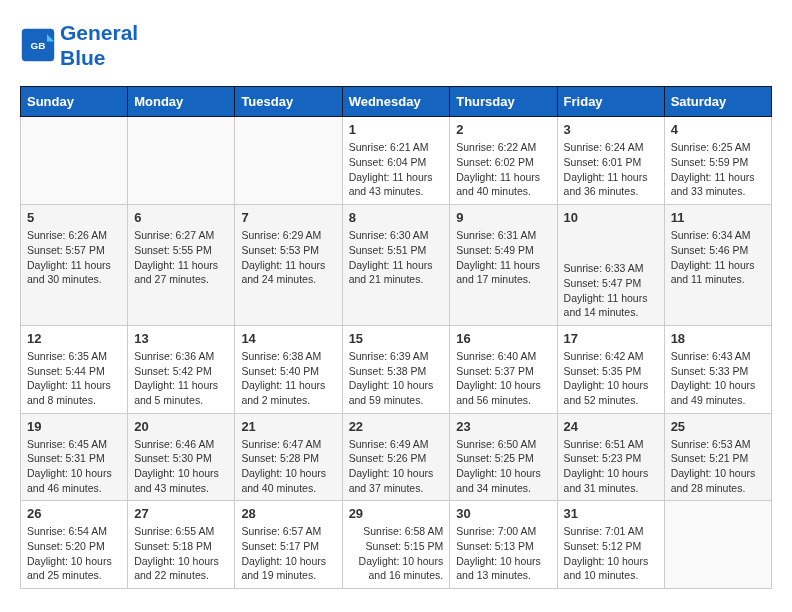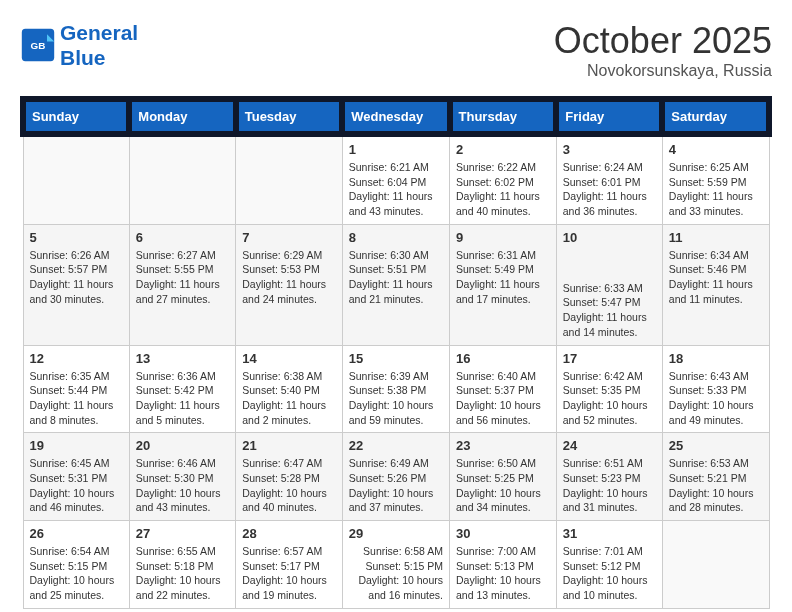--- a/index.html
+++ b/index.html
@@ -51,21 +51,21 @@
       border-collapse: collapse;
       border: 1px solid #ccc;
     }
     .calendar th {
       background-color: #1565C0;
       color: #fff;
       font-size: 13px;
       font-weight: bold;
       padding: 7px 6px;
       text-align: left;
-      border: 6px solid #0f172a;
+      border: 1px solid #0f172a;
     }
     .calendar td {
       vertical-align: top;
       border: 1px solid #ccc;
       padding: 5px 6px;
       width: 108px;
       min-height: 80px;
       font-size: 11px;
       color: #333;
       background: #fff;
@@ -95,24 +95,20 @@
     <svg class="logo-icon" viewBox="0 0 40 40">
       <rect x="2" y="2" width="36" height="36" rx="4" fill="#1565C0"></rect>
       <text x="20" y="24" text-anchor="middle" fill="white" font-size="11" font-weight="bold" font-family="Arial">GB</text>
       <polygon points="30,8 38,16 30,16" fill="#4FC3F7"></polygon>
     </svg>
     <div class="logo-text">
       <div><span>General</span></div>
       <div><span>Blue</span></div>
     </div>
   </div>
-  <div class="title-block">
-    <div class="month-title">October 2025</div>
-    <div class="location">Novokorsunskaya, Russia</div>
-  </div>
 </div>
 
 <table class="calendar">
   <thead>
     <tr>
     <th>Sunday</th>
         <th>Monday</th>
         <th>Tuesday</th>
         <th>Wednesday</th>
         <th>Thursday</th>
@@ -279,21 +275,21 @@
           <div class="day-number">25</div>
           <div class="day-info" style="white-space: pre-line;">Sunrise: 6:53 AM
 Sunset: 5:21 PM
 Daylight: 10 hours and 28 minutes.</div>
         </td>
       </tr>
       <tr>
         <td>
           <div class="day-number">26</div>
           <div class="day-info" style="white-space: pre-line;">Sunrise: 6:54 AM
-Sunset: 5:15 PM
+Sunset: 5:20 PM
 Daylight: 10 hours and 25 minutes.</div>
         </td>
         <td>
           <div class="day-number">27</div>
           <div class="day-info" style="white-space: pre-line;">Sunrise: 6:55 AM
 Sunset: 5:18 PM
 Daylight: 10 hours and 22 minutes.</div>
         </td>
         <td>
           <div class="day-number">28</div>

